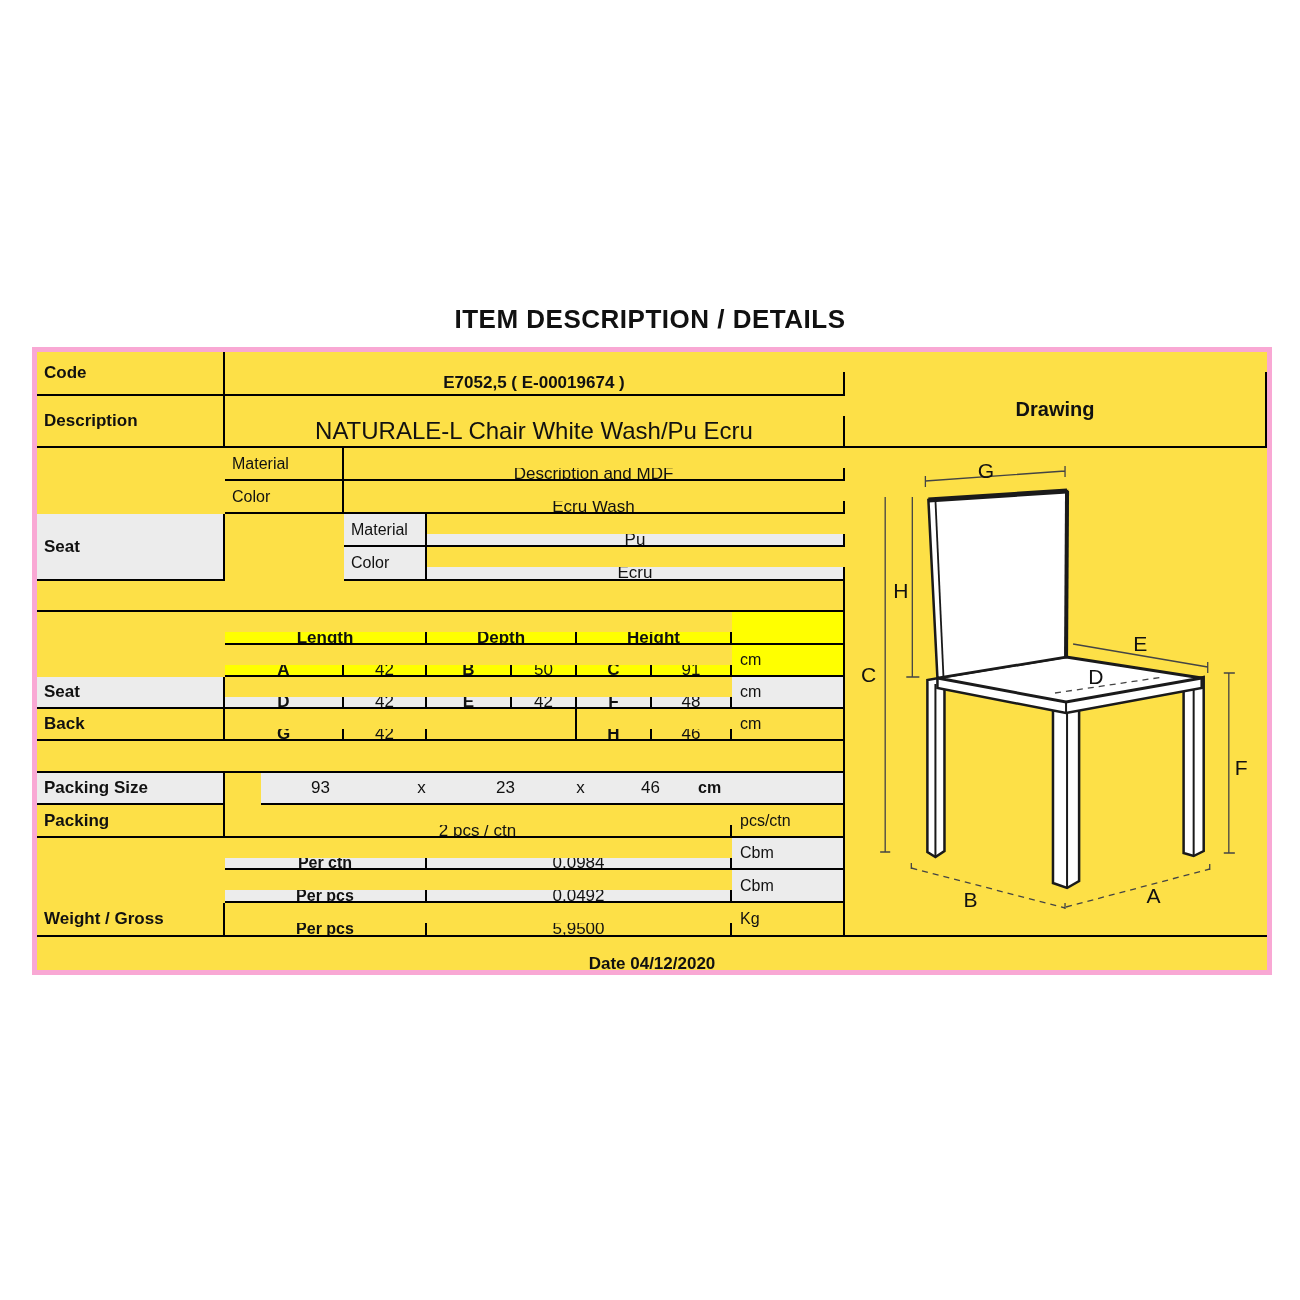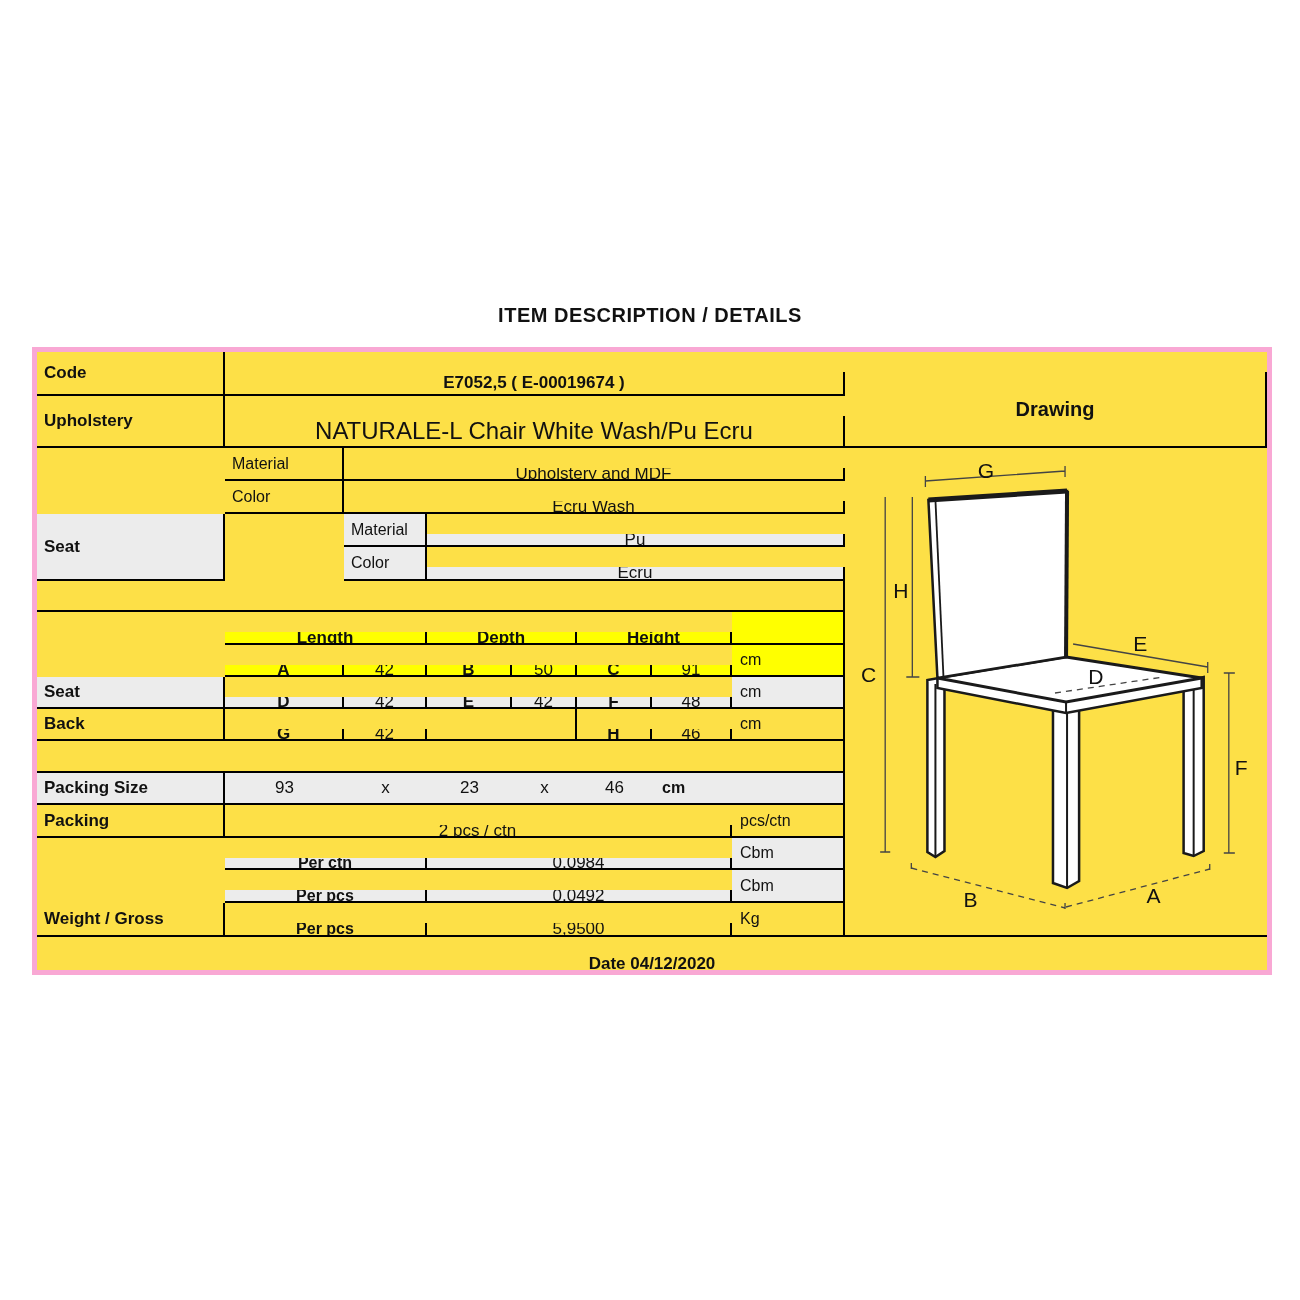--- a/index.html
+++ b/index.html
@@ -3,21 +3,21 @@
 <meta charset="utf-8">
 <style>
   html,body{margin:0;padding:0;background:#fff;}
   body{
     width:1300px;height:1300px;position:relative;
     font-family:"Liberation Sans","DejaVu Sans",sans-serif;
     color:#111;
   }
   .title{
     position:absolute;top:304px;left:0;width:1300px;
-    text-align:center;font-size:20px;font-weight:bold;letter-spacing:.5px;
+    text-align:center;font-size:26px;font-weight:bold;letter-spacing:.5px;
   }
   .spec{
     position:absolute;left:32px;top:347px;
     width:1230px;height:618px;
     border:5px solid #f9a8d4;
     display:grid;
     grid-template-columns:188px 119px 83px 85px 65px 75px 80px 113px 422px;
     grid-template-rows:44px 52px 33px 33px 33px 34px 31px 33px 32px 32px 32px 32px 32px 33px 32px 33px 34px 33px;
     background:#fde047;
   }
@@ -59,21 +59,21 @@
   .c-d{grid-area:10/2/11/3}  .c-dv{grid-area:10/3/11/4}
   .c-e{grid-area:10/4/11/5}  .c-ev{grid-area:10/5/11/6}
   .c-f{grid-area:10/6/11/7}  .c-fv{grid-area:10/7/11/8}
   .c-cm2{grid-area:10/8/11/9}
   .c-back{grid-area:11/1/12/2}
   .c-g{grid-area:11/2/12/3}  .c-gv{grid-area:11/3/12/4}
   .c-bke{grid-area:11/4/12/6}
   .c-h{grid-area:11/6/12/7}  .c-hv{grid-area:11/7/12/8}
   .c-cm3{grid-area:11/8/12/9}
   .c-empty2{grid-area:12/1/13/9}
-  .c-psl{grid-area:13/1/14/2}  .c-psv{grid-area:13/2/14/9;padding:0;}
+  .c-psl{grid-area:13/1/14/2}  .c-psv{grid-area:13/2/14/9;padding:0;margin-left:36px;}
   .c-pkl{grid-area:14/1/15/2}  .c-pkv{grid-area:14/2/15/8}  .c-pku{grid-area:14/8/15/9}
   .c-voll{grid-area:15/1/17/2}
   .c-pcl{grid-area:15/2/16/4}  .c-pcv{grid-area:15/4/16/8}  .c-u1{grid-area:15/8/16/9}
   .c-ppl{grid-area:16/2/17/4}  .c-ppv{grid-area:16/4/17/8}  .c-u2{grid-area:16/8/17/9}
   .c-wl{grid-area:17/1/18/2}   .c-wpl{grid-area:17/2/18/4}  .c-wv{grid-area:17/4/18/8}
   .c-u3{grid-area:17/8/18/9}
   .c-date{grid-area:18/1/19/10;border:none;}
 
   .ps-grid{
     display:grid;width:100%;height:100%;
@@ -89,25 +89,25 @@
 <body>
 
 <div class="title">ITEM DESCRIPTION / DETAILS</div>
 
 <div class="spec">
 
   <div class="cell bold c-code-l">Code</div>
   <div class="cell bold cen c-code-v">E7052,5  ( E-00019674 )</div>
   <div class="cell bold cen c-draw-t">Drawing</div>
 
-  <div class="cell bold c-desc-l">Upholstery</div>
+  <div class="cell bold c-desc-l">Description</div>
   <div class="cell cen c-desc-v">NATURALE-L Chair White Wash/Pu Ecru</div>
 
   <div class="cell sm c-frame-ml">Material</div>
-  <div class="cell cen c-frame-mv">Upholstery and MDF</div>
+  <div class="cell cen c-frame-mv">Description and MDF</div>
   <div class="cell sm c-frame-cl">Color</div>
   <div class="cell cen c-frame-cv">Ecru Wash</div>
 
   <div class="cell bold gray c-seat-l">Seat</div>
   <div class="cell sm gray c-seat-ml">Material</div>
   <div class="cell cen gray c-seat-mv">Pu</div>
   <div class="cell sm gray c-seat-cl">Color</div>
   <div class="cell cen gray c-seat-cv">Ecru</div>
 
   <div class="cell c-empty1"></div>

